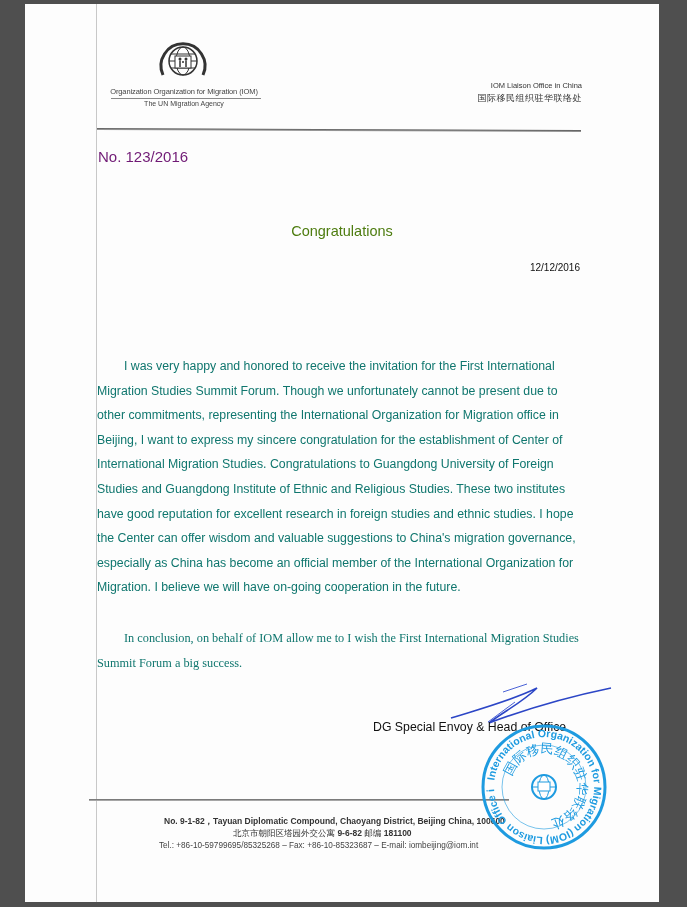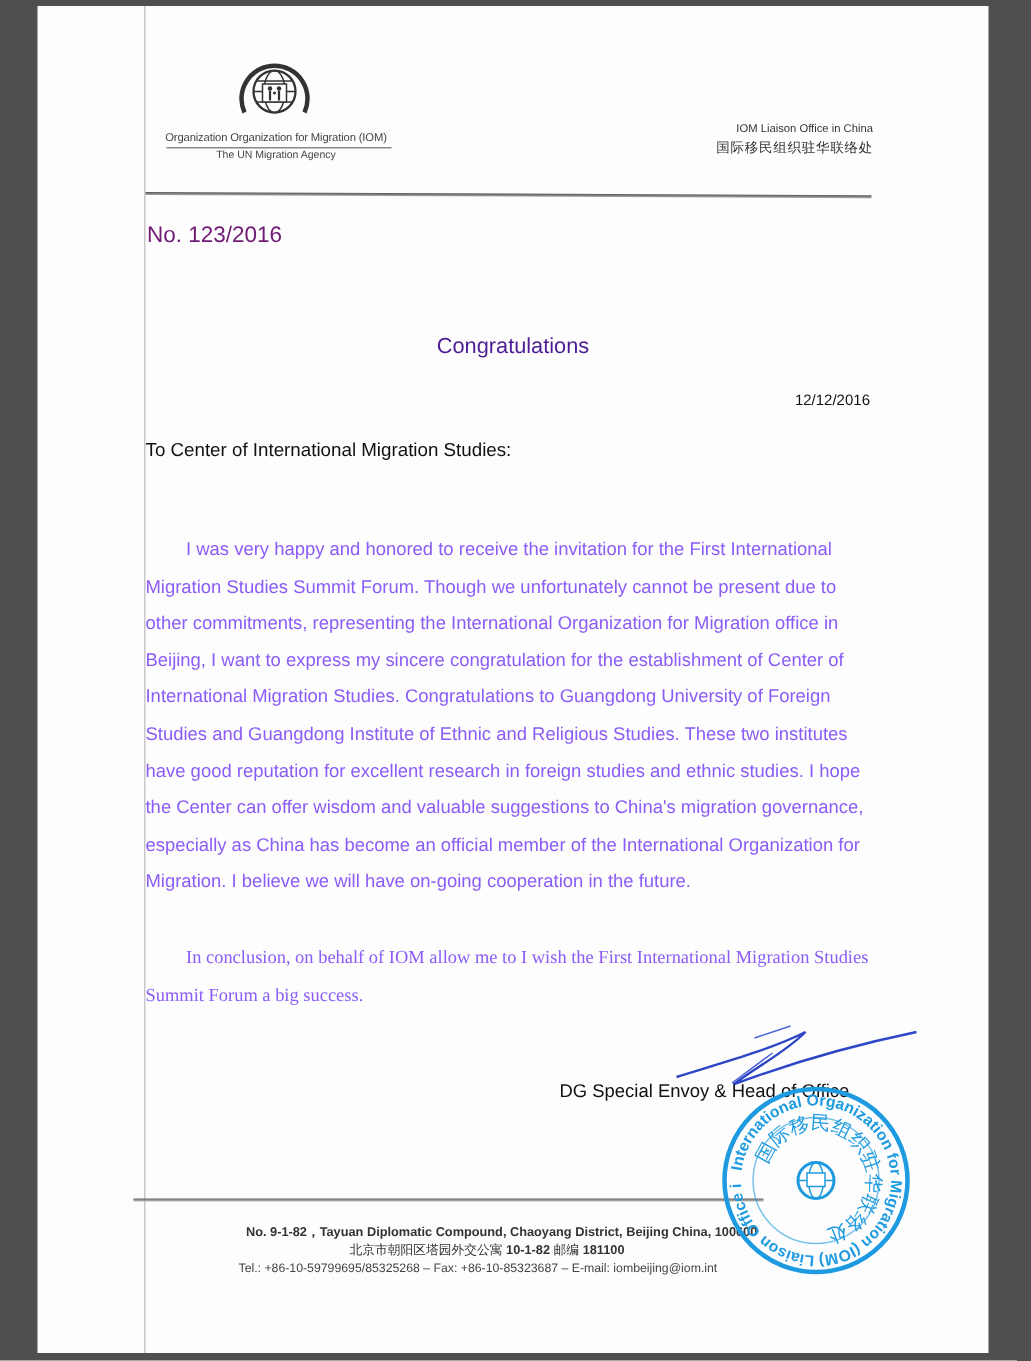--- a/index.html
+++ b/index.html
@@ -16,25 +16,25 @@
   }
   .abs { position:absolute; }
   .logo-wrap { left:128px; top:33px; width:60px; height:50px; }
   .org-name { left:78px; top:83px; width:162px; font-size:7.5px; color:#444; text-align:center; letter-spacing:-0.1px; }
   .org-rule { left:86px; top:94px; width:150px; height:1px; background:#888; }
   .org-sub { left:78px; top:96px; width:162px; font-size:7px; color:#444; text-align:center; }
   .liaison-en { left:440px; top:77px; width:117px; font-size:7.5px; font-weight:normal; color:#333; text-align:right; }
   .liaison-cn { left:440px; top:88px; width:117px; font-size:9px; color:#333; text-align:right; letter-spacing:0.5px; }
   .header-rule { left:72px; top:124px; width:484px; height:2px; background:linear-gradient(to bottom,#555,#aaa); transform:rotate(0.25deg); transform-origin:left; }
   .ref-no { left:73px; top:144px; font-size:15px; color:#701a75; }
-  .title { left:0; width:634px; top:219px; text-align:center; font-size:14.5px; color:#4c1d95; }
+  .title { left:0; width:634px; top:219px; text-align:center; font-size:14.5px; color:#4d7c0f; }
   .date { right:79px; top:258px; font-size:10px; color:#111; }
   .salutation { left:72px; top:289px; font-size:12.5px; color:#111; }
   .body-text {
-    left:72px; width:490px; font-size:12.3px; line-height:24.6px; color:#8b5cf6;
+    left:72px; width:490px; font-size:12.3px; line-height:24.6px; color:#0f766e;
   }
   .p1 { top:350px; text-indent:27px; }
   .p2 { top:622px; text-indent:27px;font-family:Liberation Serif, serif; }
   .signature { left:418px; top:674px; width:170px; height:50px; }
   .sig-title { left:348px; top:716px; font-size:12.3px; color:#111; }
   .footer-rule { left:64px; top:795px; width:420px; height:2px; background:linear-gradient(to bottom,#666,#bbb); }
   .addr-en { left:139px; top:812px; font-size:8.5px; font-weight:bold; color:#333; }
   .addr-cn { left:208px; top:824px; font-size:8.5px; color:#333; }
   .addr-cn b { font-weight:bold; }
   .contact { left:134px; top:837px; font-size:8.2px; color:#444; }
@@ -67,38 +67,37 @@
   <div class="abs org-sub">The UN Migration Agency</div>
 
   <div class="abs liaison-en">IOM Liaison Office in China</div>
   <div class="abs liaison-cn">国际移民组织驻华联络处</div>
 
   <div class="abs header-rule"></div>
 
   <div class="abs ref-no">No. 123/2016</div>
   <div class="abs title">Congratulations</div>
   <div class="abs date">12/12/2016</div>
-  <div class="abs salutation">To Center of International Migration Studies:</div>
 
   <div class="abs body-text p1">I was very happy and honored to receive the invitation for the First International Migration Studies Summit Forum. Though we unfortunately cannot be present due to other commitments, representing the International Organization for Migration office in Beijing, I want to express my sincere congratulation for the establishment of Center of International Migration Studies. Congratulations to Guangdong University of Foreign Studies and Guangdong Institute of Ethnic and Religious Studies. These two institutes have good reputation for excellent research in foreign studies and ethnic studies. I hope the Center can offer wisdom and valuable suggestions to China's migration governance, especially as China has become an official member of the International Organization for Migration. I believe we will have on-going cooperation in the future.</div>
   <div class="abs body-text p2">In conclusion, on behalf of IOM allow me to I wish the First International Migration Studies Summit Forum a big success.</div>
 
   <div class="abs signature">
     <svg width="170" height="50" viewBox="0 0 170 50">
       <path d="M8 40 C40 30 70 22 94 10 C80 24 60 34 46 45 C70 36 110 22 168 10" fill="none" stroke="#2c46c6" stroke-width="1.6"></path>
       <path d="M60 14 L84 6 M72 24 L45 44" fill="none" stroke="#4a62d6" stroke-width="1"></path>
     </svg>
   </div>
   <div class="abs sig-title">DG Special Envoy &amp; Head of Office</div>
 
   <div class="abs footer-rule"></div>
   <div class="abs addr-en">No. 9-1-82，Tayuan Diplomatic Compound, Chaoyang District, Beijing China, 100600</div>
   <div class="abs addr-cn">
     <span>北京市朝阳区塔园外交公寓</span>
-    <b>10-1-82</b>
+    <b>9-6-82</b>
     <span>邮编</span>
     <b>181100</b>
   </div>
   <div class="abs contact">Tel.: +86-10-59799695/85325268 – Fax: +86-10-85323687 – E-mail: iombeijing@iom.int</div>
 
   <div class="abs stamp">
     <svg width="128" height="128" viewBox="0 0 128 128">
       <defs>
         <path id="outerArc" d="M64,64 m-50,0 a50,50 0 1,1 100,0 a50,50 0 1,1 -100,0"></path>
         <path id="innerArc" d="M64,64 m-34,0 a34,34 0 1,1 68,0 a34,34 0 1,1 -68,0"></path>

